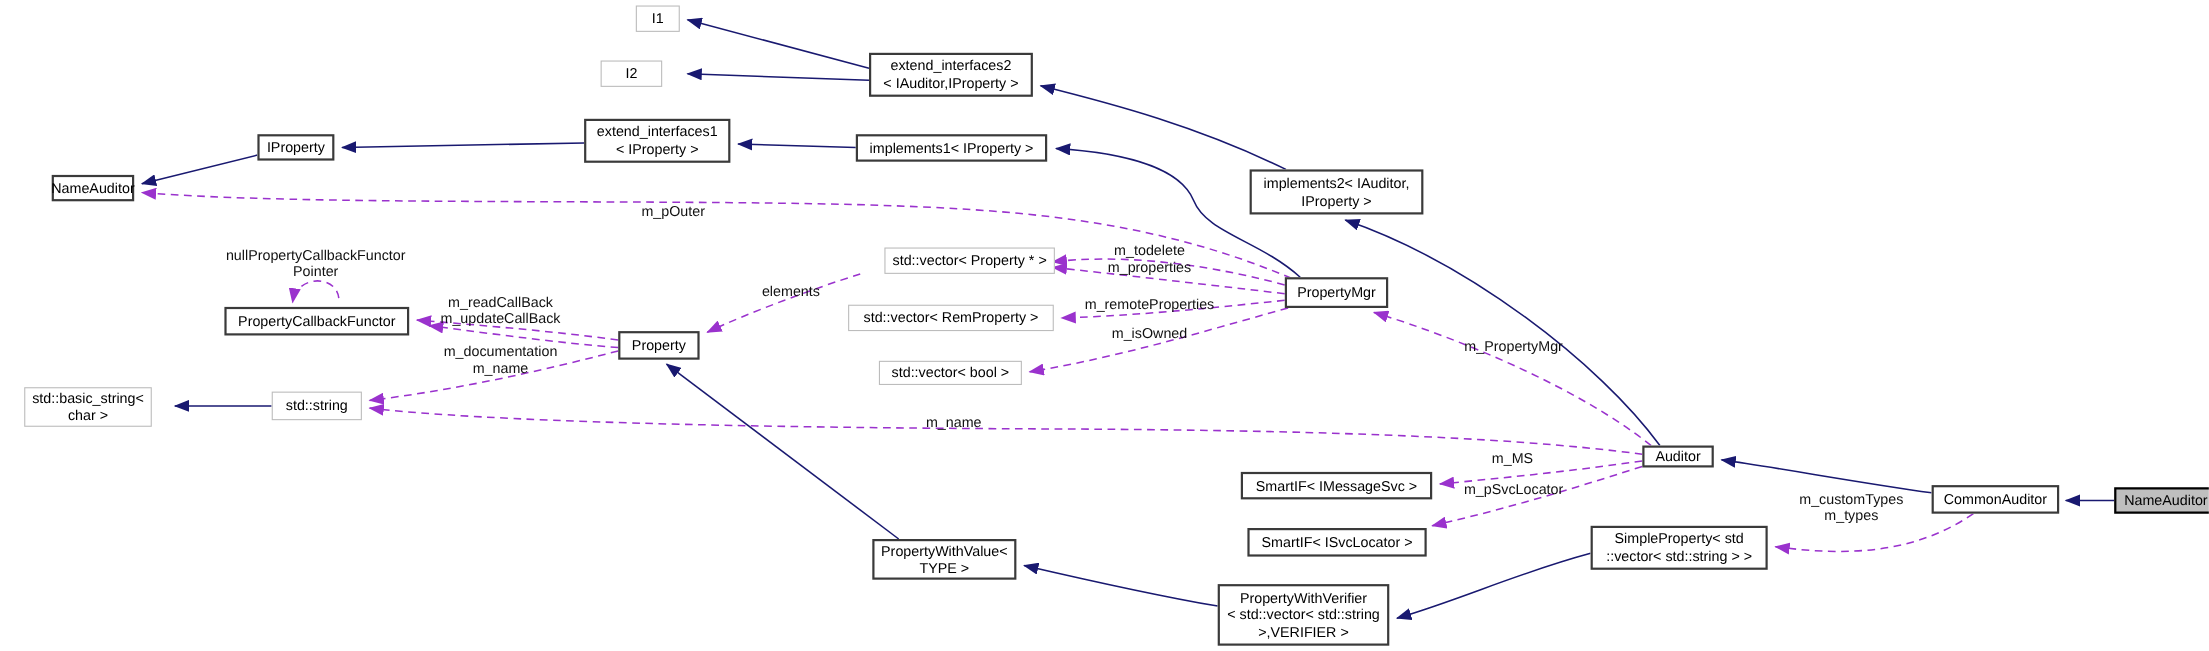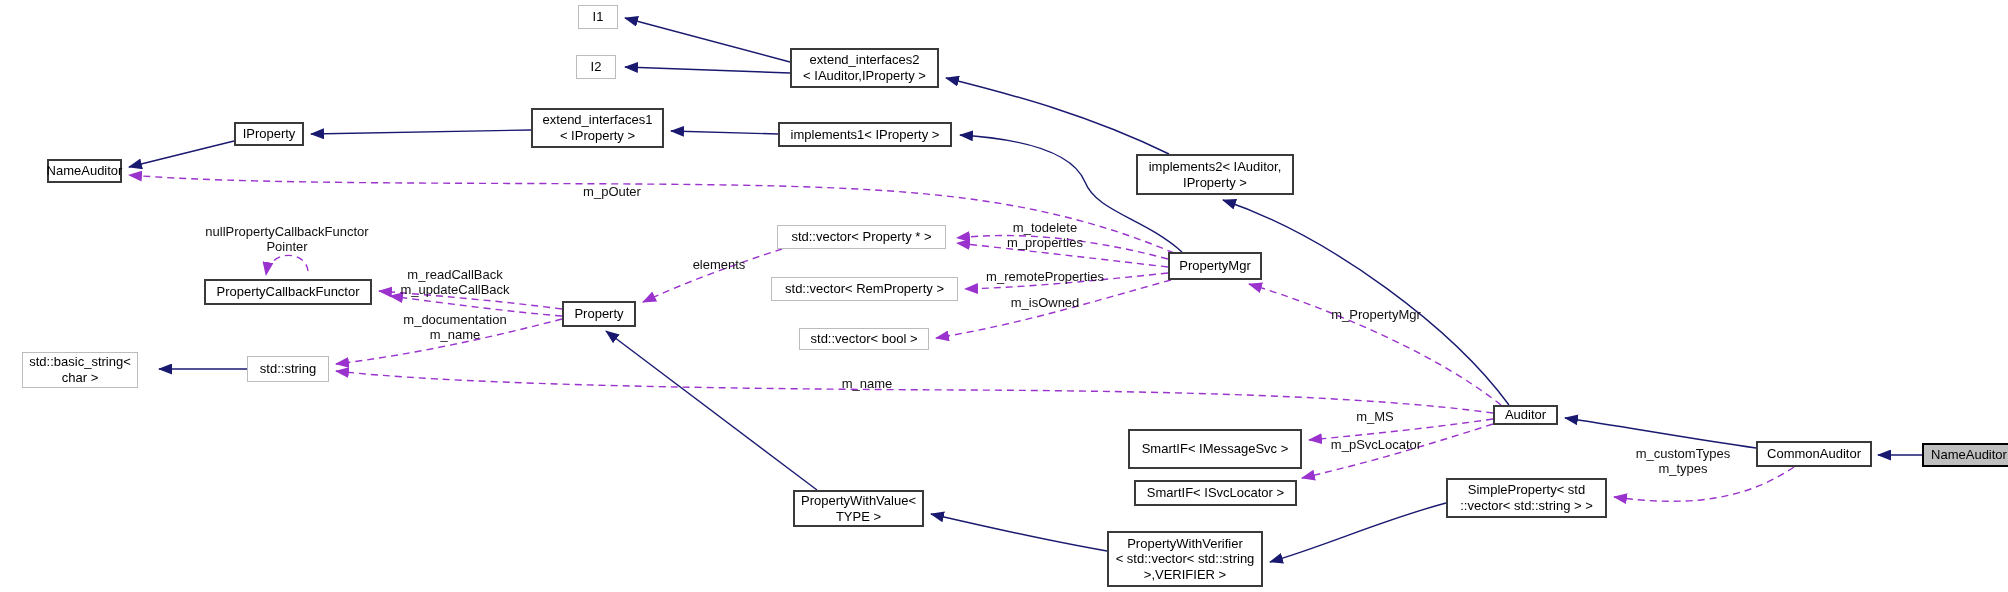--- a/index.html
+++ b/index.html
@@ -82,40 +82,40 @@
       <path d="M 1155,253 C 1025,198 900,190 760,186 C 560,181 255,187 110,175" marker-end="url(#ap)"></path>
       <path d="M 1482,405 C 1418,354 1312,309 1230,284" marker-end="url(#ap)"></path>
       <path d="M 1474,419 C 1412,428 1352,434 1290,440" marker-end="url(#ap)"></path>
       <path d="M 1474,424 C 1402,447 1352,462 1283,478" marker-end="url(#ap)"></path>
       <path d="M 1474,413 C 1350,396 1150,391 950,390 C 650,389 420,383 317,371" marker-end="url(#ap)"></path>
       <path d="M 1775,467 C 1722,503 1662,506 1595,497" marker-end="url(#ap)"></path>
     </g>
   </svg>
 
   <div class="node external" style="left:559px;top:5px;width:40px;height:24px">I1</div>
-  <div class="node external" style="left:557px;top:55px;width:40px;height:24px">I2</div>
+  <div class="node external" style="left:527px;top:55px;width:56px;height:24px">I2</div>
   <div class="node" style="left:771px;top:48px;width:149px;height:40px">extend_interfaces2
 &lt; IAuditor,IProperty &gt;</div>
   <div class="node" style="left:512px;top:108px;width:133px;height:40px">extend_interfaces1
 &lt; IProperty &gt;</div>
   <div class="node" style="left:759px;top:122px;width:174px;height:25px">implements1&lt; IProperty &gt;</div>
   <div class="node" style="left:215px;top:122px;width:70px;height:24px">IProperty</div>
   <div class="node" style="left:28px;top:159px;width:75px;height:24px">NameAuditor</div>
   <div class="node" style="left:1117px;top:154px;width:158px;height:41px">implements2&lt; IAuditor,
 IProperty &gt;</div>
   <div class="node" style="left:1149px;top:252px;width:94px;height:28px">PropertyMgr</div>
   <div class="node" style="left:185px;top:279px;width:168px;height:26px">PropertyCallbackFunctor</div>
   <div class="node" style="left:543px;top:301px;width:74px;height:26px">Property</div>
   <div class="node external" style="left:3px;top:352px;width:116px;height:36px">std::basic_string&lt;
 char &gt;</div>
   <div class="node external" style="left:228px;top:356px;width:82px;height:26px">std::string</div>
-  <div class="node external" style="left:758px;top:225px;width:169px;height:24px">std::vector&lt; Property * &gt;</div>
+  <div class="node external" style="left:785px;top:225px;width:155px;height:24px">std::vector&lt; Property * &gt;</div>
   <div class="node external" style="left:752px;top:277px;width:187px;height:24px">std::vector&lt; RemProperty &gt;</div>
   <div class="node external" style="left:780px;top:328px;width:130px;height:22px">std::vector&lt; bool &gt;</div>
-  <div class="node" style="left:1109px;top:429px;width:174px;height:40px">SmartIF&lt; IMessageSvc &gt;</div>
+  <div class="node" style="left:1109px;top:429px;width:174px;height:25px">SmartIF&lt; IMessageSvc &gt;</div>
   <div class="node" style="left:1115px;top:480px;width:163px;height:26px">SmartIF&lt; ISvcLocator &gt;</div>
   <div class="node" style="left:1474px;top:405px;width:65px;height:20px">Auditor</div>
   <div class="node" style="left:1737px;top:441px;width:116px;height:26px">CommonAuditor</div>
   <div class="node current" style="left:1903px;top:443px;width:94px;height:24px">NameAuditor</div>
   <div class="node" style="left:1427px;top:478px;width:161px;height:40px">SimpleProperty&lt; std
 ::vector&lt; std::string &gt; &gt;</div>
   <div class="node" style="left:774px;top:490px;width:131px;height:37px">PropertyWithValue&lt;
 TYPE &gt;</div>
   <div class="node" style="left:1088px;top:531px;width:156px;height:56px">PropertyWithVerifier
 &lt; std::vector&lt; std::string

